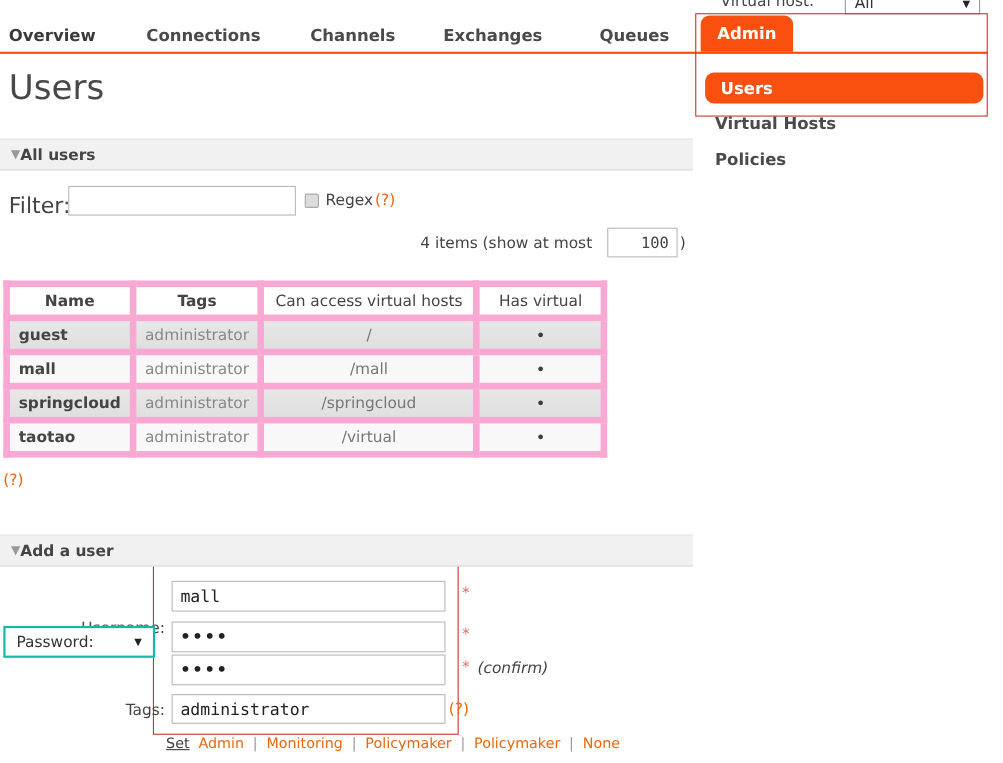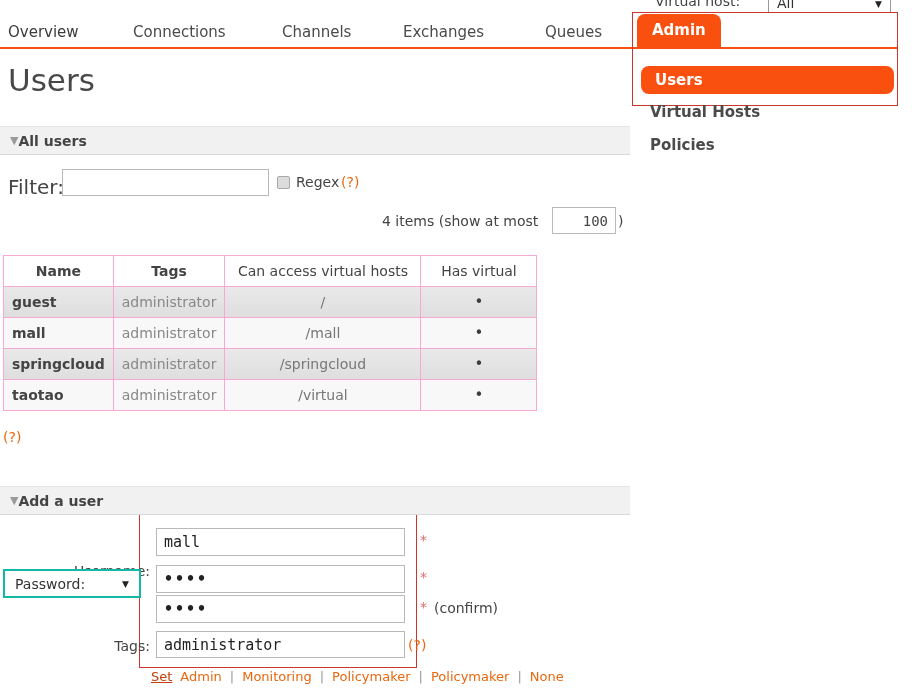--- a/index.html
+++ b/index.html
@@ -8,21 +8,21 @@
   #screen { position:relative; width:912px; height:694px; background:#fff; overflow:hidden; }
 
   
   #vh-label { position:absolute; left:655px; top:-7px; font-size:14px; color:#444; }
   #vh-select { position:absolute; left:768px; top:-15px; width:123px; height:28px;
     border:1px solid #999; background:#fff; font-size:14px; color:#333;
     display:flex; align-items:flex-end; justify-content:space-between; padding:0 8px 1px 8px; cursor:pointer; }
   #vh-select .caret { font-size:9px; color:#222; padding-bottom:2px; }
 
   
-  .nav-item { position:absolute; top:23px; font-size:15px; font-weight:normal; color:#4a4a4a; cursor:pointer; }
+  .nav-item { position:absolute; top:23px; font-size:15px; font-weight:bold; color:#4a4a4a; cursor:pointer; }
   #nav-overview { left:8px; color:#3b3b3b; }
   #nav-connections { left:133px; }
   #nav-channels { left:282px; }
   #nav-exchanges { left:403px; }
   #nav-queues { left:545px; }
   #nav-admin { position:absolute; left:637px; top:14px; height:33px; line-height:33px; padding:0 15px;
     background:#fa500f; color:#fff; font-weight:bold; font-size:15px; border-radius:8px 8px 0 0; cursor:pointer; }
   #nav-underline { position:absolute; left:0; top:47px; width:898px; height:2px; background:#fa500f; }
 
   
@@ -60,21 +60,21 @@
 
   
   #items-text { position:absolute; left:382px; top:213px; font-size:14px; }
   #items-input { position:absolute; left:552px; top:207px; width:64px; height:27px;
     border:1px solid #b9b9b9; text-align:right; font-family:"DejaVu Sans Mono", monospace;
     font-size:14px; padding-right:7px; color:#444; }
   #items-suffix { position:absolute; left:618px; top:213px; font-size:14px; }
 
   
   #users-table { position:absolute; left:3px; top:255px; border-collapse:collapse; font-size:14px; }
-  #users-table th, #users-table td { border:1px solid #f9a8d4; height:31px; padding:0 8px; }
+  #users-table th, #users-table td { border:6px solid #f9a8d4; height:31px; padding:0 8px; }
   #users-table th { color:#444; text-align:center; font-weight:normal; background:#fff; }
   #users-table th.strong { font-weight:bold; }
   td.cell-name { font-weight:bold; color:#444; text-align:left; cursor:pointer; }
   td.cell-tags { color:#888; text-align:center; }
   td.cell-vhost { color:#777; text-align:center; }
   td.cell-dot { color:#3d3d3d; text-align:center; font-size:15px; }
   tr.row-odd  { background:linear-gradient(#e9e9e9,#dedede); }
   tr.row-even { background:#f8f8f8; }
 
   #table-help { position:absolute; left:3px; top:429px; font-size:14px; color:#e8680f; cursor:pointer; }
@@ -86,31 +86,31 @@
   .form-input { position:absolute; left:156px; width:249px; height:28px; border:1px solid #b9b9b9;
     font-family:"DejaVu Sans Mono", monospace; font-size:15px; padding:0 7px; color:#222; background:#fff; }
   #username-input { top:528px; }
   #password-input { top:565px; font-weight:bold; letter-spacing:2px; }
   #password-confirm-input { top:595px; font-weight:bold; letter-spacing:2px; }
   #tags-input { top:631px; height:27px; }
   .req { position:absolute; left:420px; font-size:14px; color:#e06c6c; }
   #username-req { top:532px; }
   #password-req { top:569px; }
   #confirm-req { top:599px; }
-  #confirm-label { position:absolute; left:434px; top:600px; font-size:14px; color:#444; }
+  #confirm-label { position:absolute; left:434px; top:600px; font-size:14px; color:#444;font-style:italic; }
   #tags-help { position:absolute; left:408px; top:637px; font-size:14px; color:#e8680f; cursor:pointer; }
 
   #password-select { position:absolute; left:3px; top:569px; width:138px; height:29px;
     border:2px solid #14b8a6; background:#fff; font-size:14px; color:#333;
     display:flex; align-items:center; justify-content:space-between; padding:0 10px; cursor:pointer; }
   #password-select .caret { font-size:9px; color:#222; }
 
   #set-row { position:absolute; left:151px; top:669px; font-size:13px;
     display:flex; align-items:center; gap:8px; white-space:nowrap; }
-  #set-row .set-label { color:#c2410c;text-decoration:underline; }
+  #set-row .set-label { color:#404040;text-decoration:underline; }
   #set-row .tag-link { color:#e8680f; cursor:pointer; }
   #set-row .sep { color:#9a9a9a; }
 </style>
 </head>
 <body>
 
 <div id="screen">
 
   <span id="vh-label">Virtual host:</span>
   <div id="vh-select">

